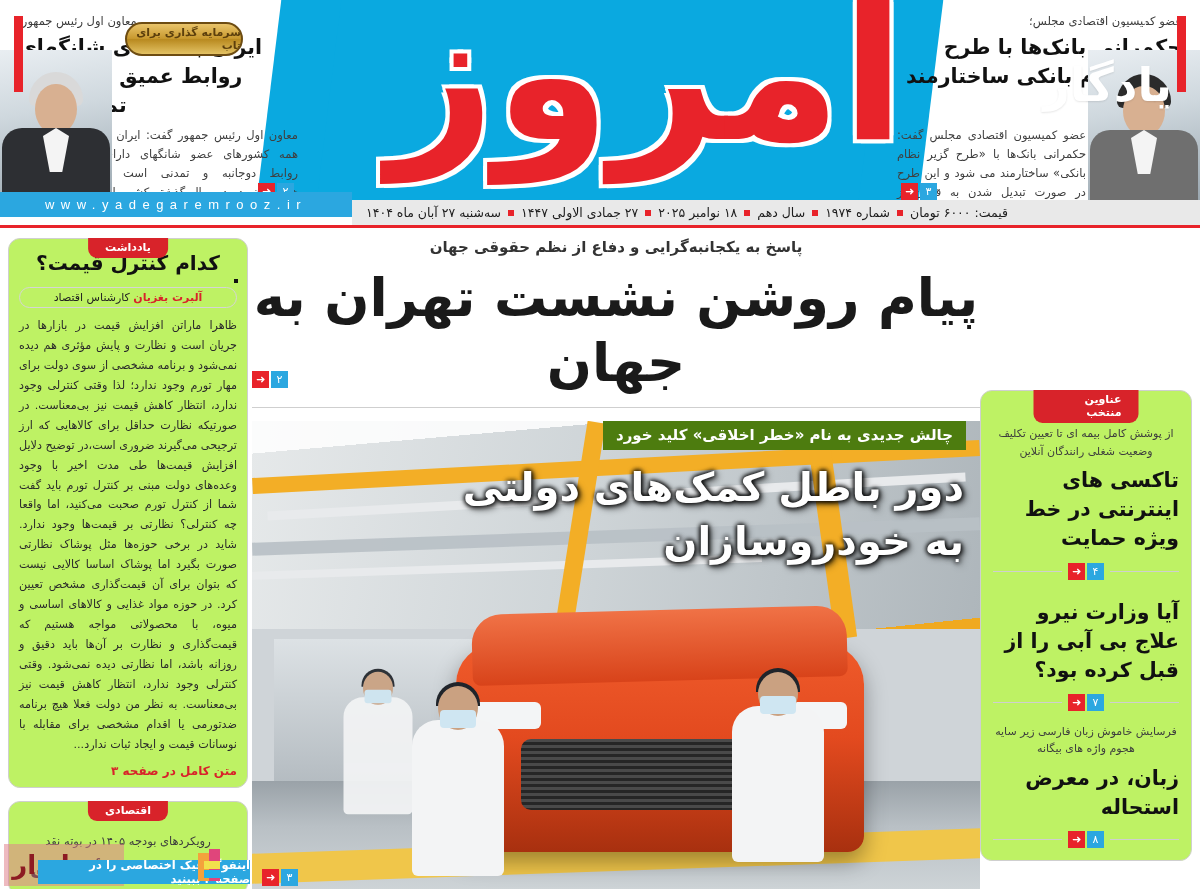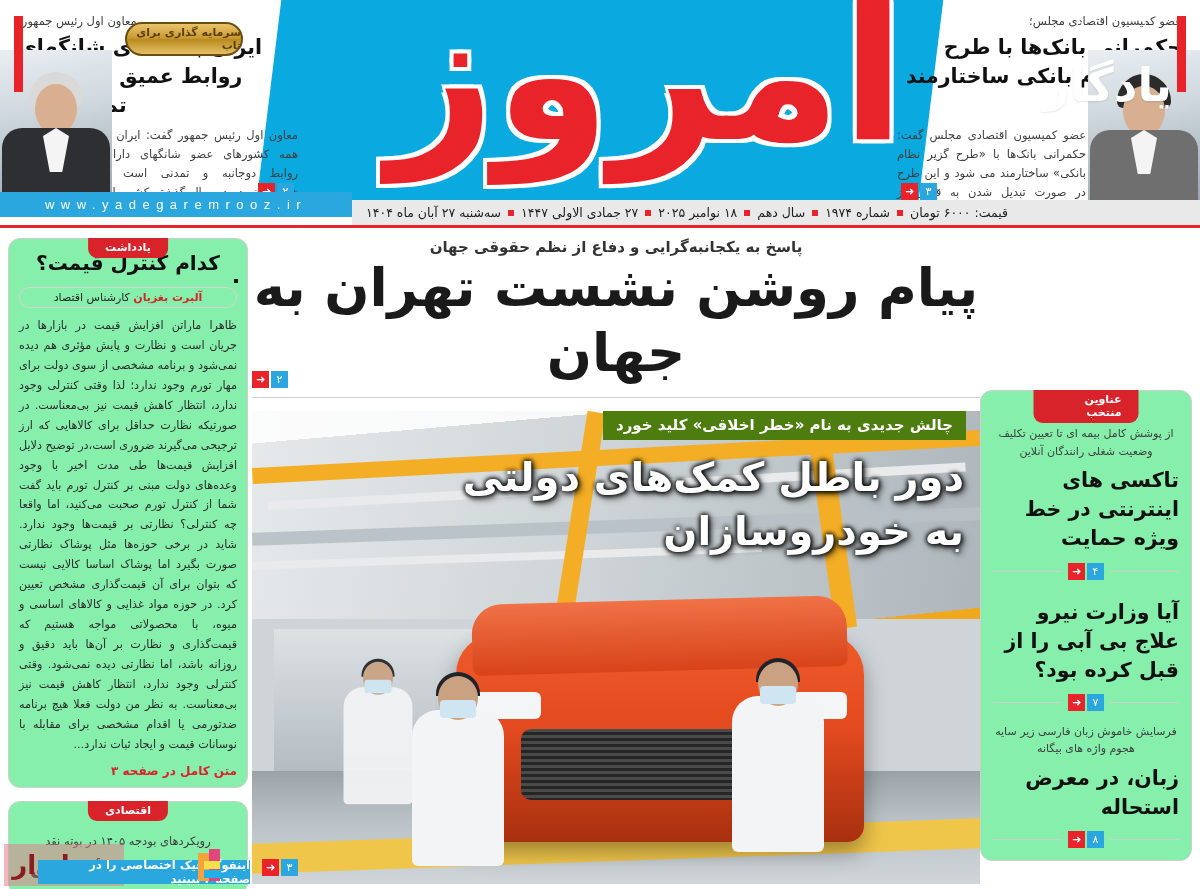--- a/index.html
+++ b/index.html
@@ -123,21 +123,21 @@
     background: #e9e9e9; color: #1b1b1b; font-size: 12.5px;
     display: flex; align-items: center; justify-content: flex-end;
     padding-left: 14px; padding-right: 10px; gap: 7px;
   }
   .date-strip .sep { width: 6px; height: 6px; background: #e8232a; display:inline-block; }
   .hr-red { position: absolute; left: 0; top: 225px; width: 1200px; height: 3px; background: #e8232a; }
 
   
   .col-left { position: absolute; left: 8px; top: 238px; width: 240px; }
   .card {
-    border: 1px solid #cfcfcf; border-radius: 12px; background: #86efac;
+    border: 1px solid #cfcfcf; border-radius: 12px; background: #bef264;
     padding: 10px 10px 9px; position: relative; margin-bottom: 13px;
   }
   .cat-badge {
     position: absolute; left: 50%; transform: translateX(-50%); top: -1px;
     background: #d8232a; color: #fff; font-size: 11px; font-weight: bold;
     padding: 3px 17px 4px; border-radius: 0 0 9px 9px;
   }
   .card-title {
     text-align: center; font-size: 20px; font-weight: bold; color: #111;
     line-height: 1.4;
@@ -180,21 +180,21 @@
   .info-icon .b4 { left: 8px;  top: 21px; width: 16px; height: 8px;  background: #23b0e8; }
 
   
   .center { position: absolute; left: 252px; top: 238px; width: 728px; }
   .lead-kicker {
     text-align: center; font-size: 15px; font-weight: bold; color: #333;
     letter-spacing: -0.2px;
   }
   .lead-title {
     text-align: center; font-size: 53px; font-weight: bold; color: #1a1a1a;
-    line-height: 1.22; letter-spacing: -1.5px;
+    line-height: 1.22; margin-top: 10px; letter-spacing: -1.5px;
   }
   .lead-rule { height: 1px; background: #cfcfcf; margin-top: 12px; }
   .lead-pg { position: absolute; left: 0; top: 133px; }
 
   .photo-box {
     position: relative; margin-top: 13px; width: 728px; height: 473px;
     overflow: hidden; background: #cfd4d8;
   }
   
   .ph-ceiling {

